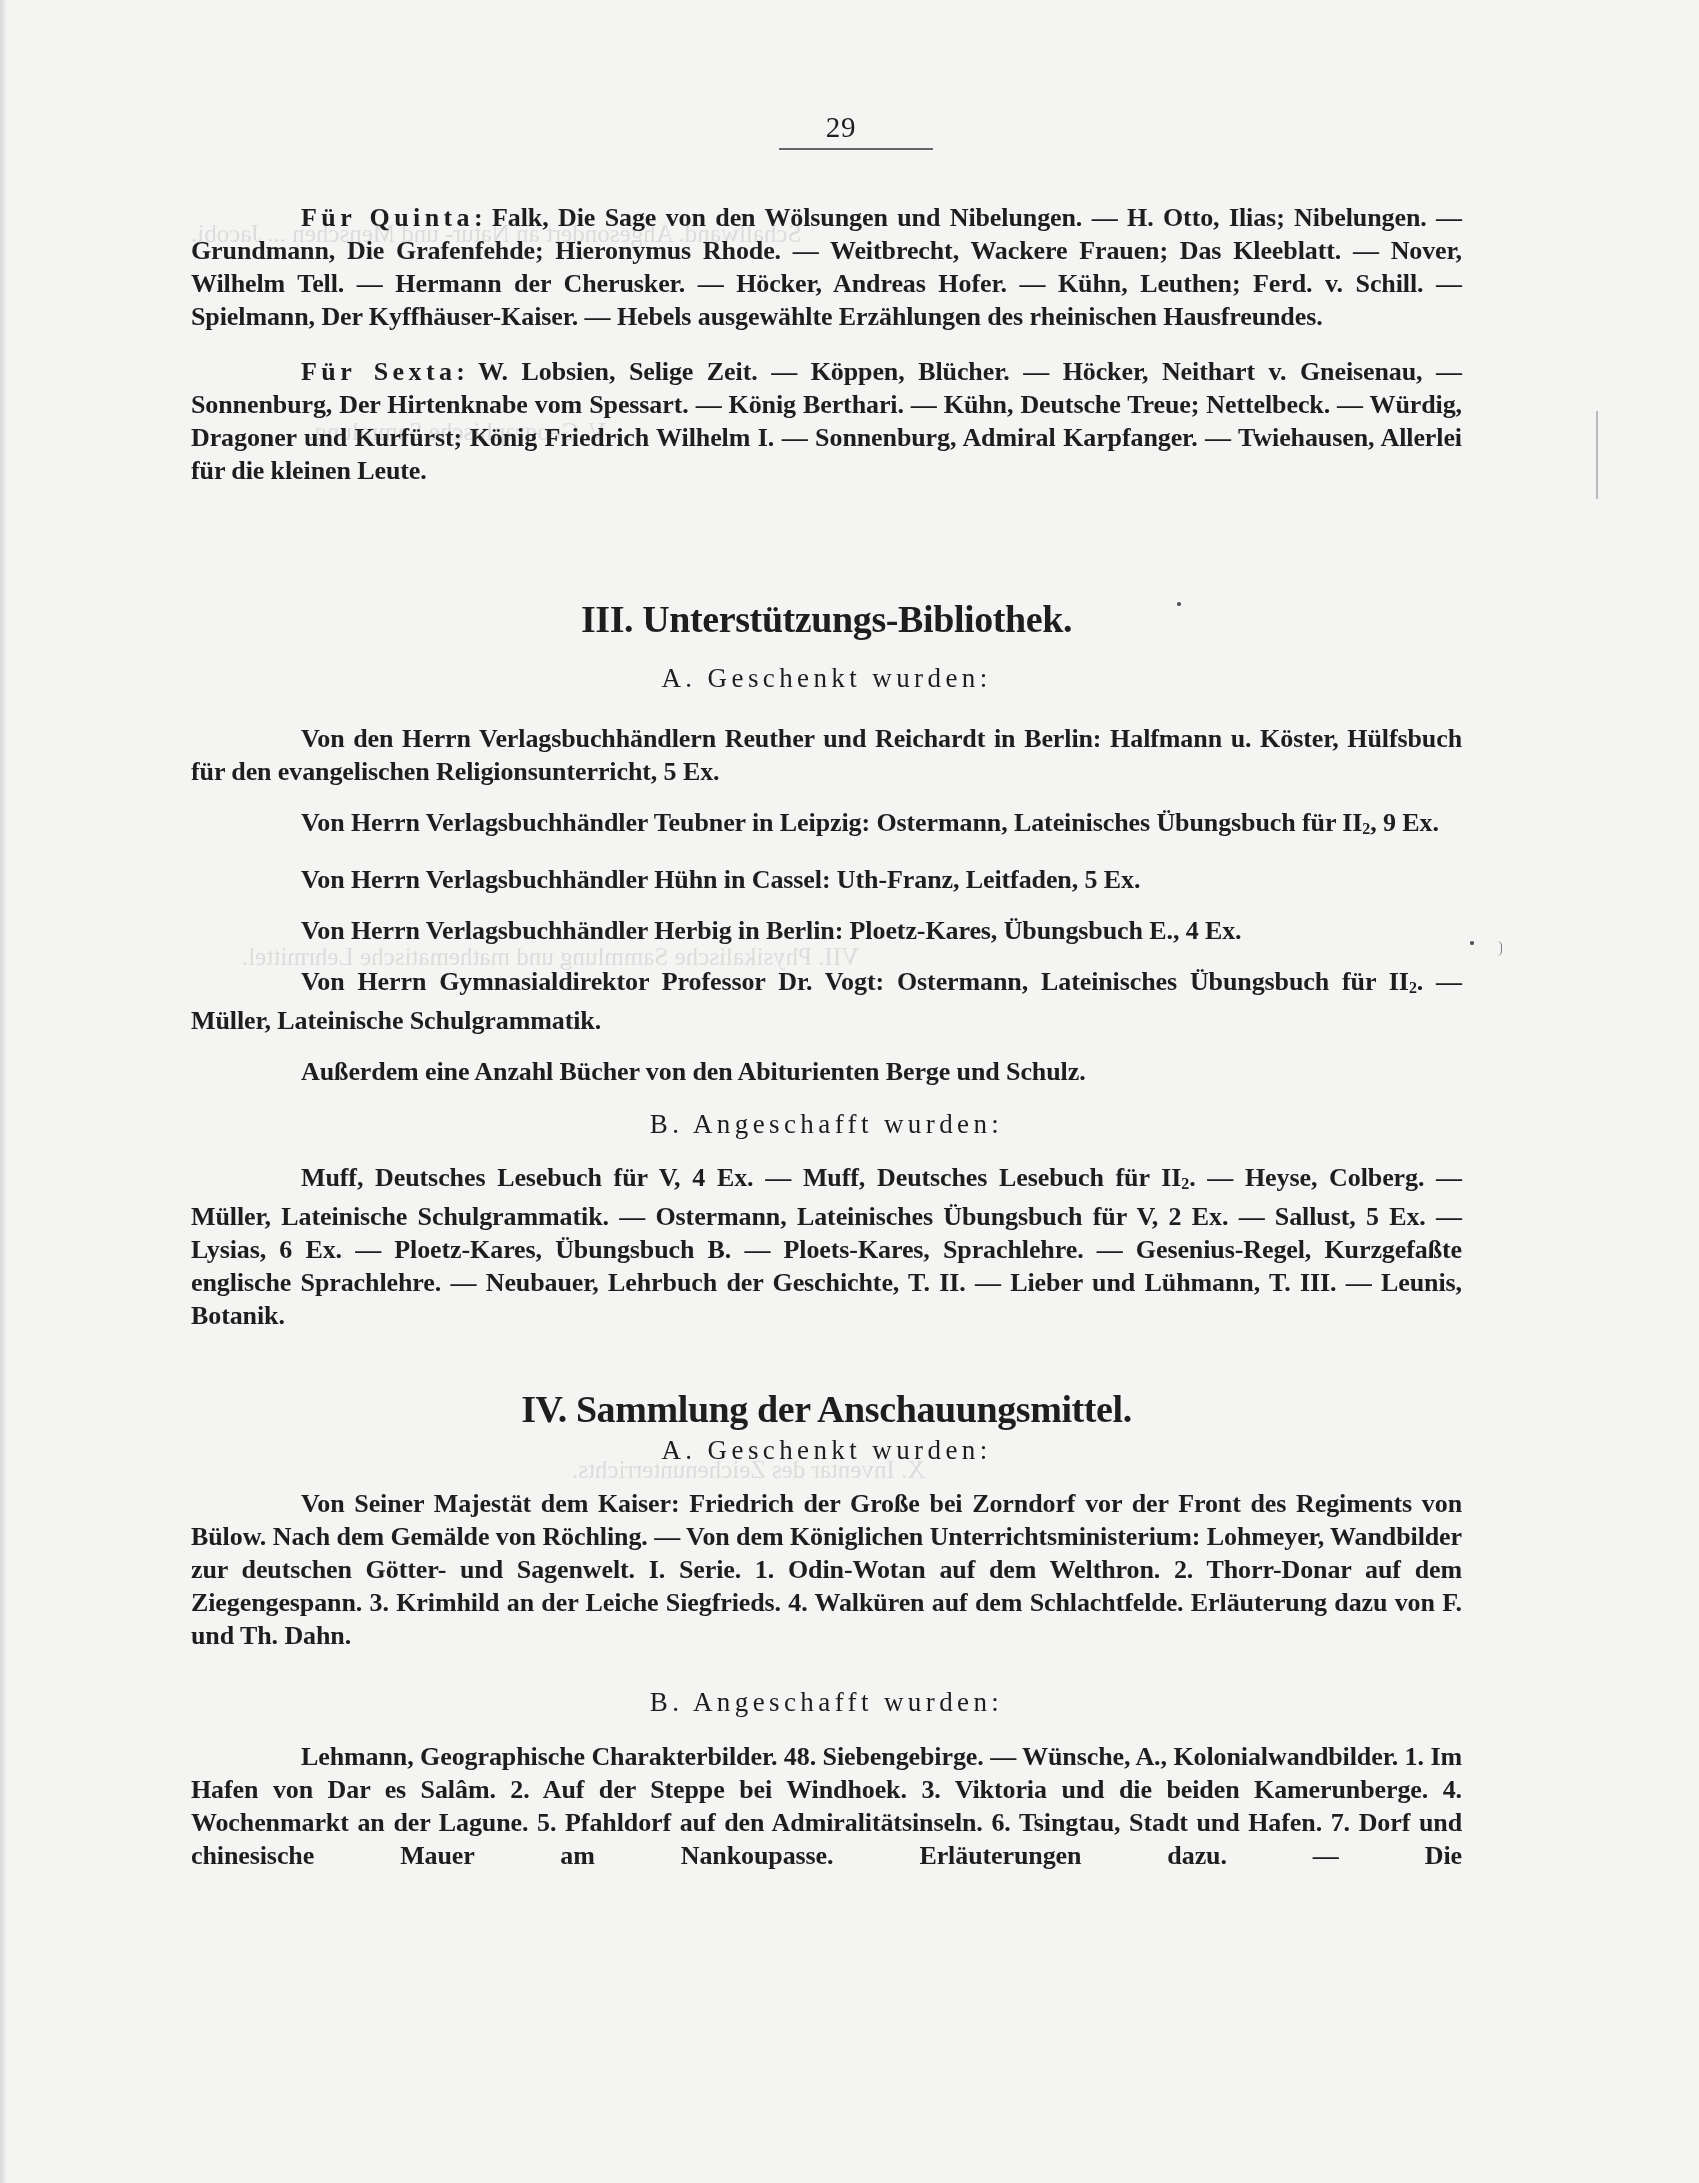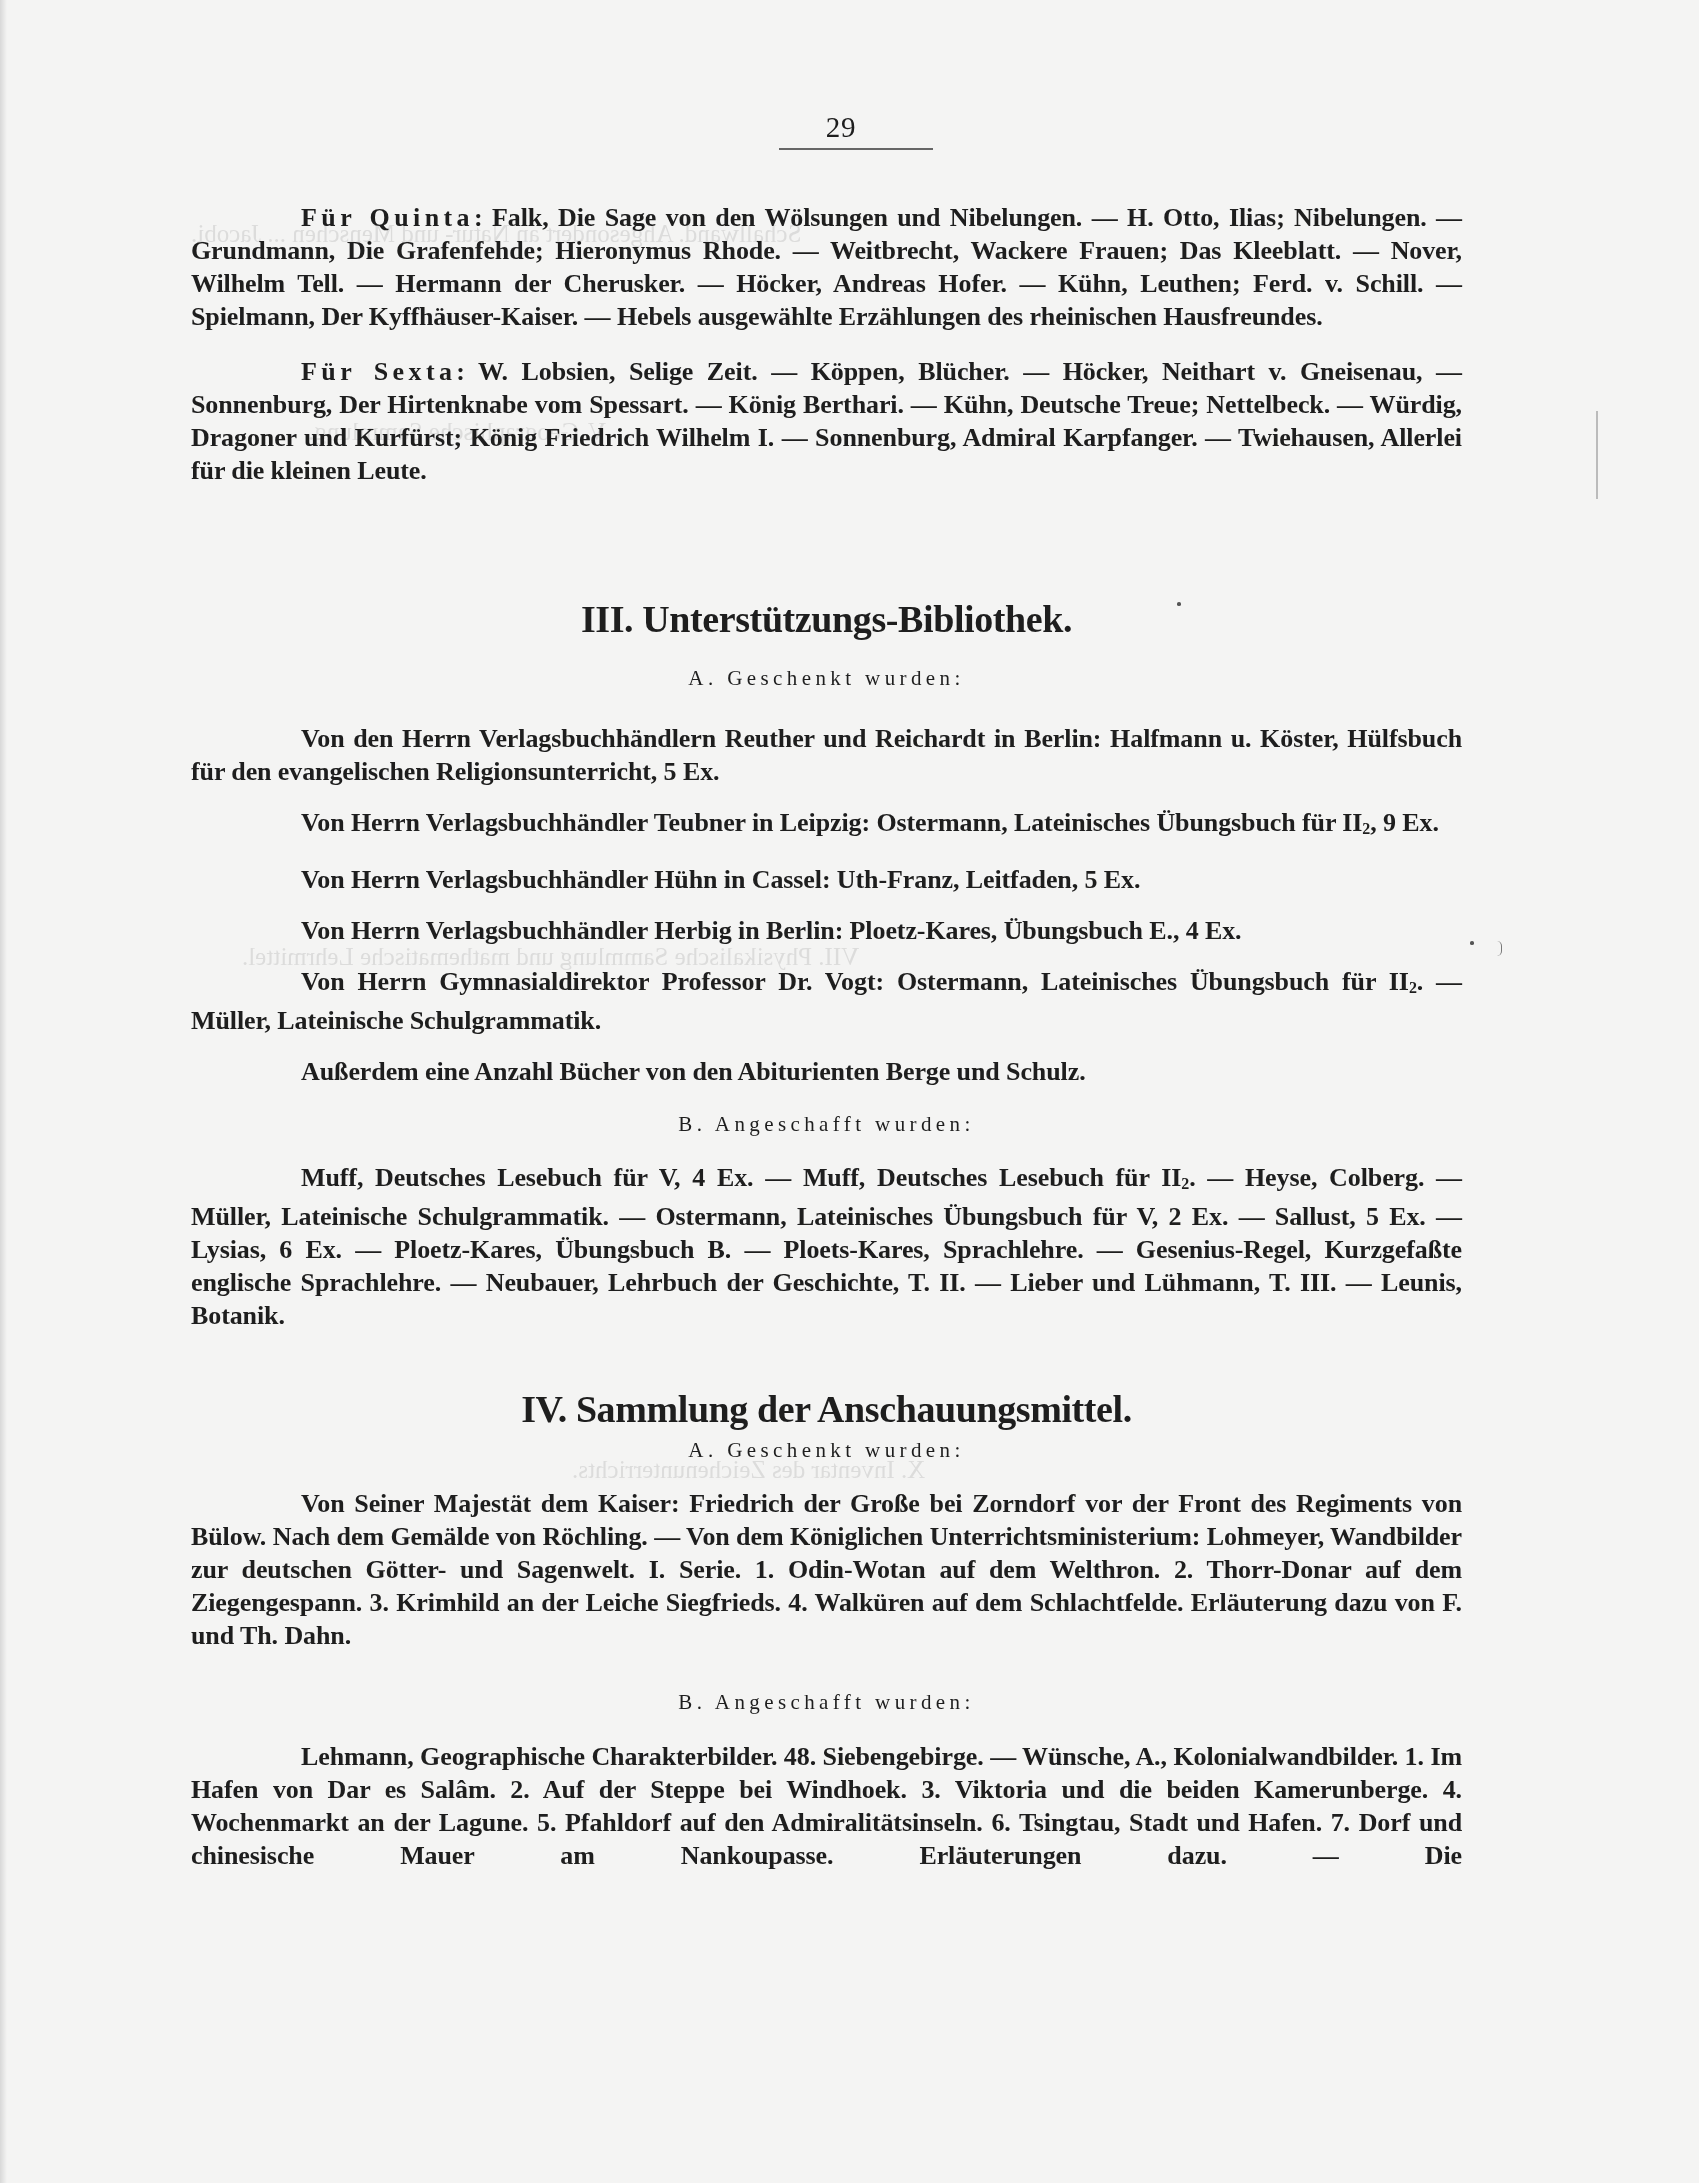--- a/index.html
+++ b/index.html
@@ -37,21 +37,21 @@
     letter-spacing: -0.1px;
     font-weight: bold;
   }
   p.indent { text-indent: 110px; }
   .spaced { letter-spacing: 4.4px; }
   .section-title {
     text-align: center; font-size: 38px; font-weight: bold;
     line-height: 44px; letter-spacing: -0.4px;
   }
   .sub-title {
-    text-align: center; font-size: 21px; letter-spacing: 4.4px;
+    text-align: center; font-size: 27px; letter-spacing: 4.4px;
     line-height: 37px;
   }
   sub { font-size: 16px; vertical-align: -2.9px; }
   .quinta { margin-top: 51px; }
   .sexta { margin-top: 22px; }
   .s3 { margin-top: 110px; }
   .s3a { margin-top: 19px; margin-bottom: 25px; }
   .gap-sm { margin-top: 5.9px; }
   .s3b { margin-top: 17.6px; margin-bottom: 16px; }
   .s4 { margin-top: 55px; }

